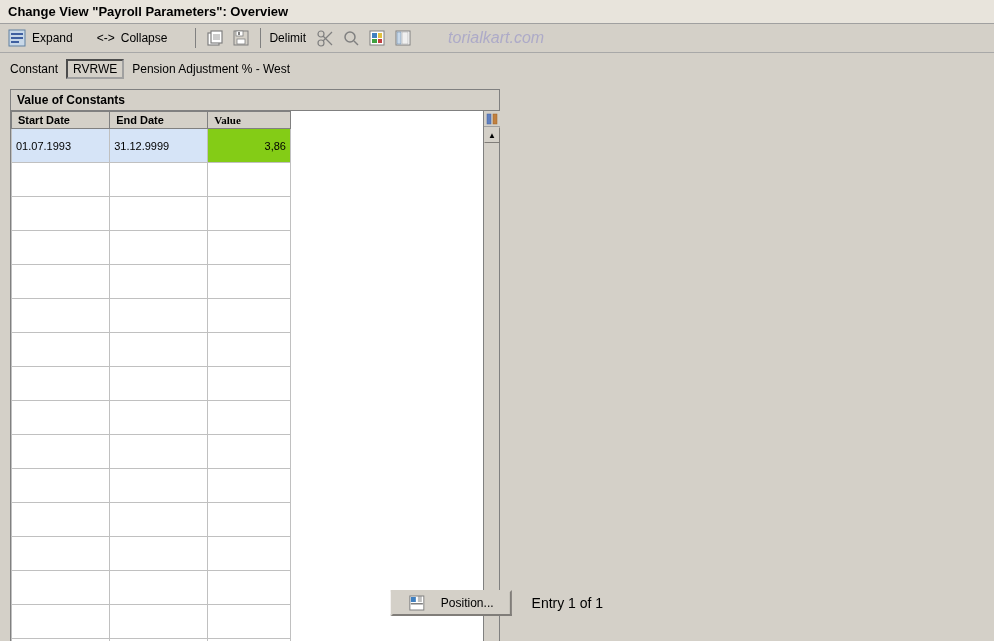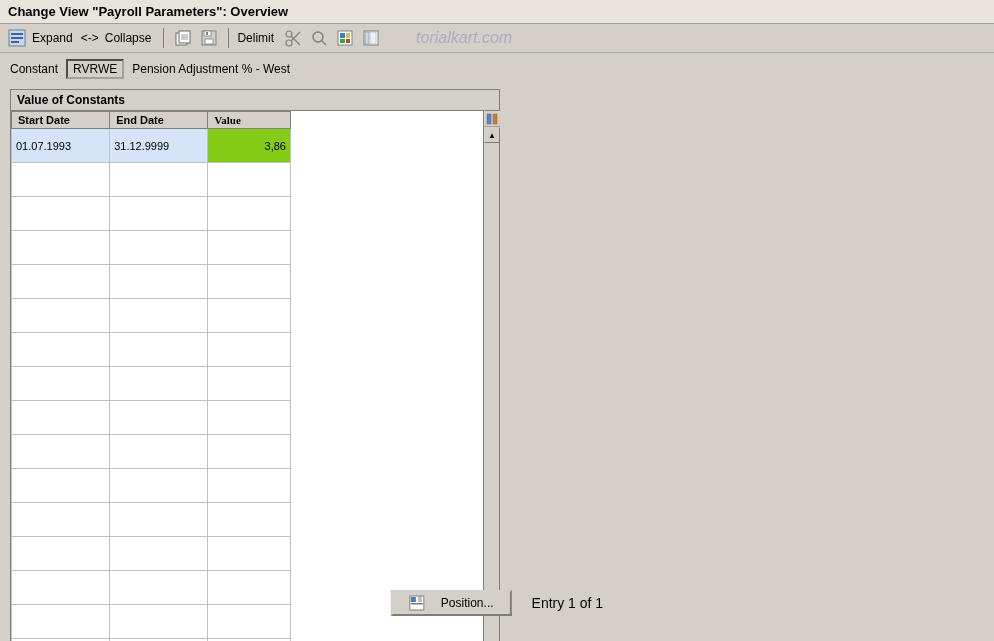--- a/index.html
+++ b/index.html
@@ -156,25 +156,25 @@
 
     <div class="icon-btn" title="Expand/Collapse">
       <svg width="18" height="18" viewBox="0 0 18 18">
         <rect x="1" y="1" width="16" height="16" fill="#c8d8e8" stroke="#6080a0" stroke-width="1"></rect>
         <rect x="3" y="4" width="12" height="2" fill="#4060a0"></rect>
         <rect x="3" y="8" width="12" height="2" fill="#4060a0"></rect>
         <rect x="3" y="12" width="8" height="2" fill="#4060a0"></rect>
       </svg>
     </div>
 
-    <span style="font-size:12px; margin-right:2px;">Expand</span>
+    <span style="font-size:12px; margin-right:18px;">Expand</span>
 
     <span style="font-size:12px; margin:0 2px;">&lt;-&gt;</span>
 
-    <span style="font-size:12px; margin-right:4px;">Collapse</span>
+    <span style="font-size:12px; margin-right:20px;">Collapse</span>
 
     <div class="toolbar-separator"></div>
 
     <div class="icon-btn" title="Copy">
       <svg width="18" height="18" viewBox="0 0 18 18">
         <rect x="2" y="4" width="11" height="12" fill="white" stroke="#808080" stroke-width="1.2"></rect>
         <rect x="5" y="2" width="11" height="12" fill="white" stroke="#808080" stroke-width="1.2"></rect>
         <line x1="7" y1="6" x2="14" y2="6" stroke="#808080" stroke-width="0.8"></line>
         <line x1="7" y1="8" x2="14" y2="8" stroke="#808080" stroke-width="0.8"></line>
         <line x1="7" y1="10" x2="14" y2="10" stroke="#808080" stroke-width="0.8"></line>

